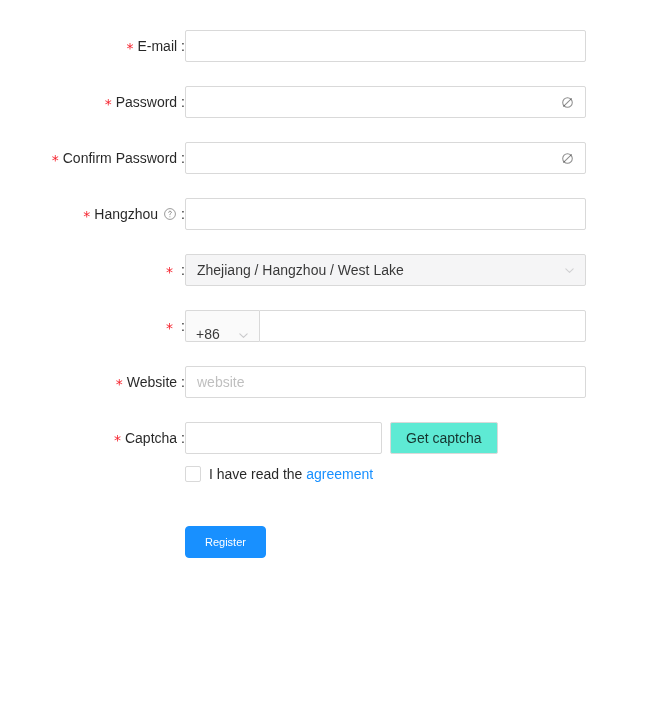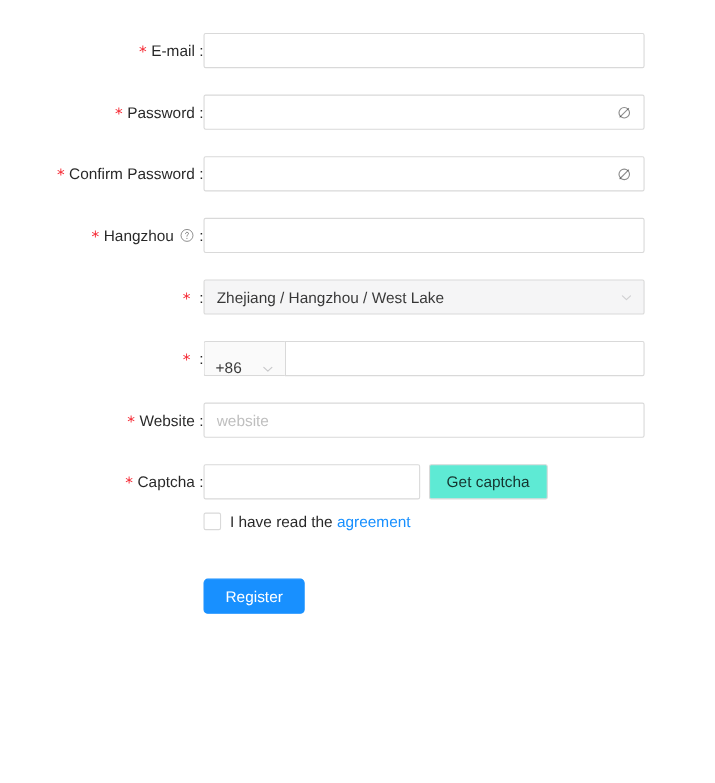--- a/index.html
+++ b/index.html
@@ -269,21 +269,21 @@
 
   
   .btn-primary {
     box-sizing: border-box;
     height: 32px;
     padding: 0 19px;
     border: 1px solid #1890ff;
     border-radius: 4px;
     background: #1890ff;
     color: #ffffff;
-    font-size: 14px;
+    font-size: 11px;
     font-family: "Liberation Sans", sans-serif;
     line-height: 30px;
     cursor: pointer;
     white-space: nowrap;
   }
 
   .spacer-sm { height: 10px; }
 </style>
 </head>
 <body>

